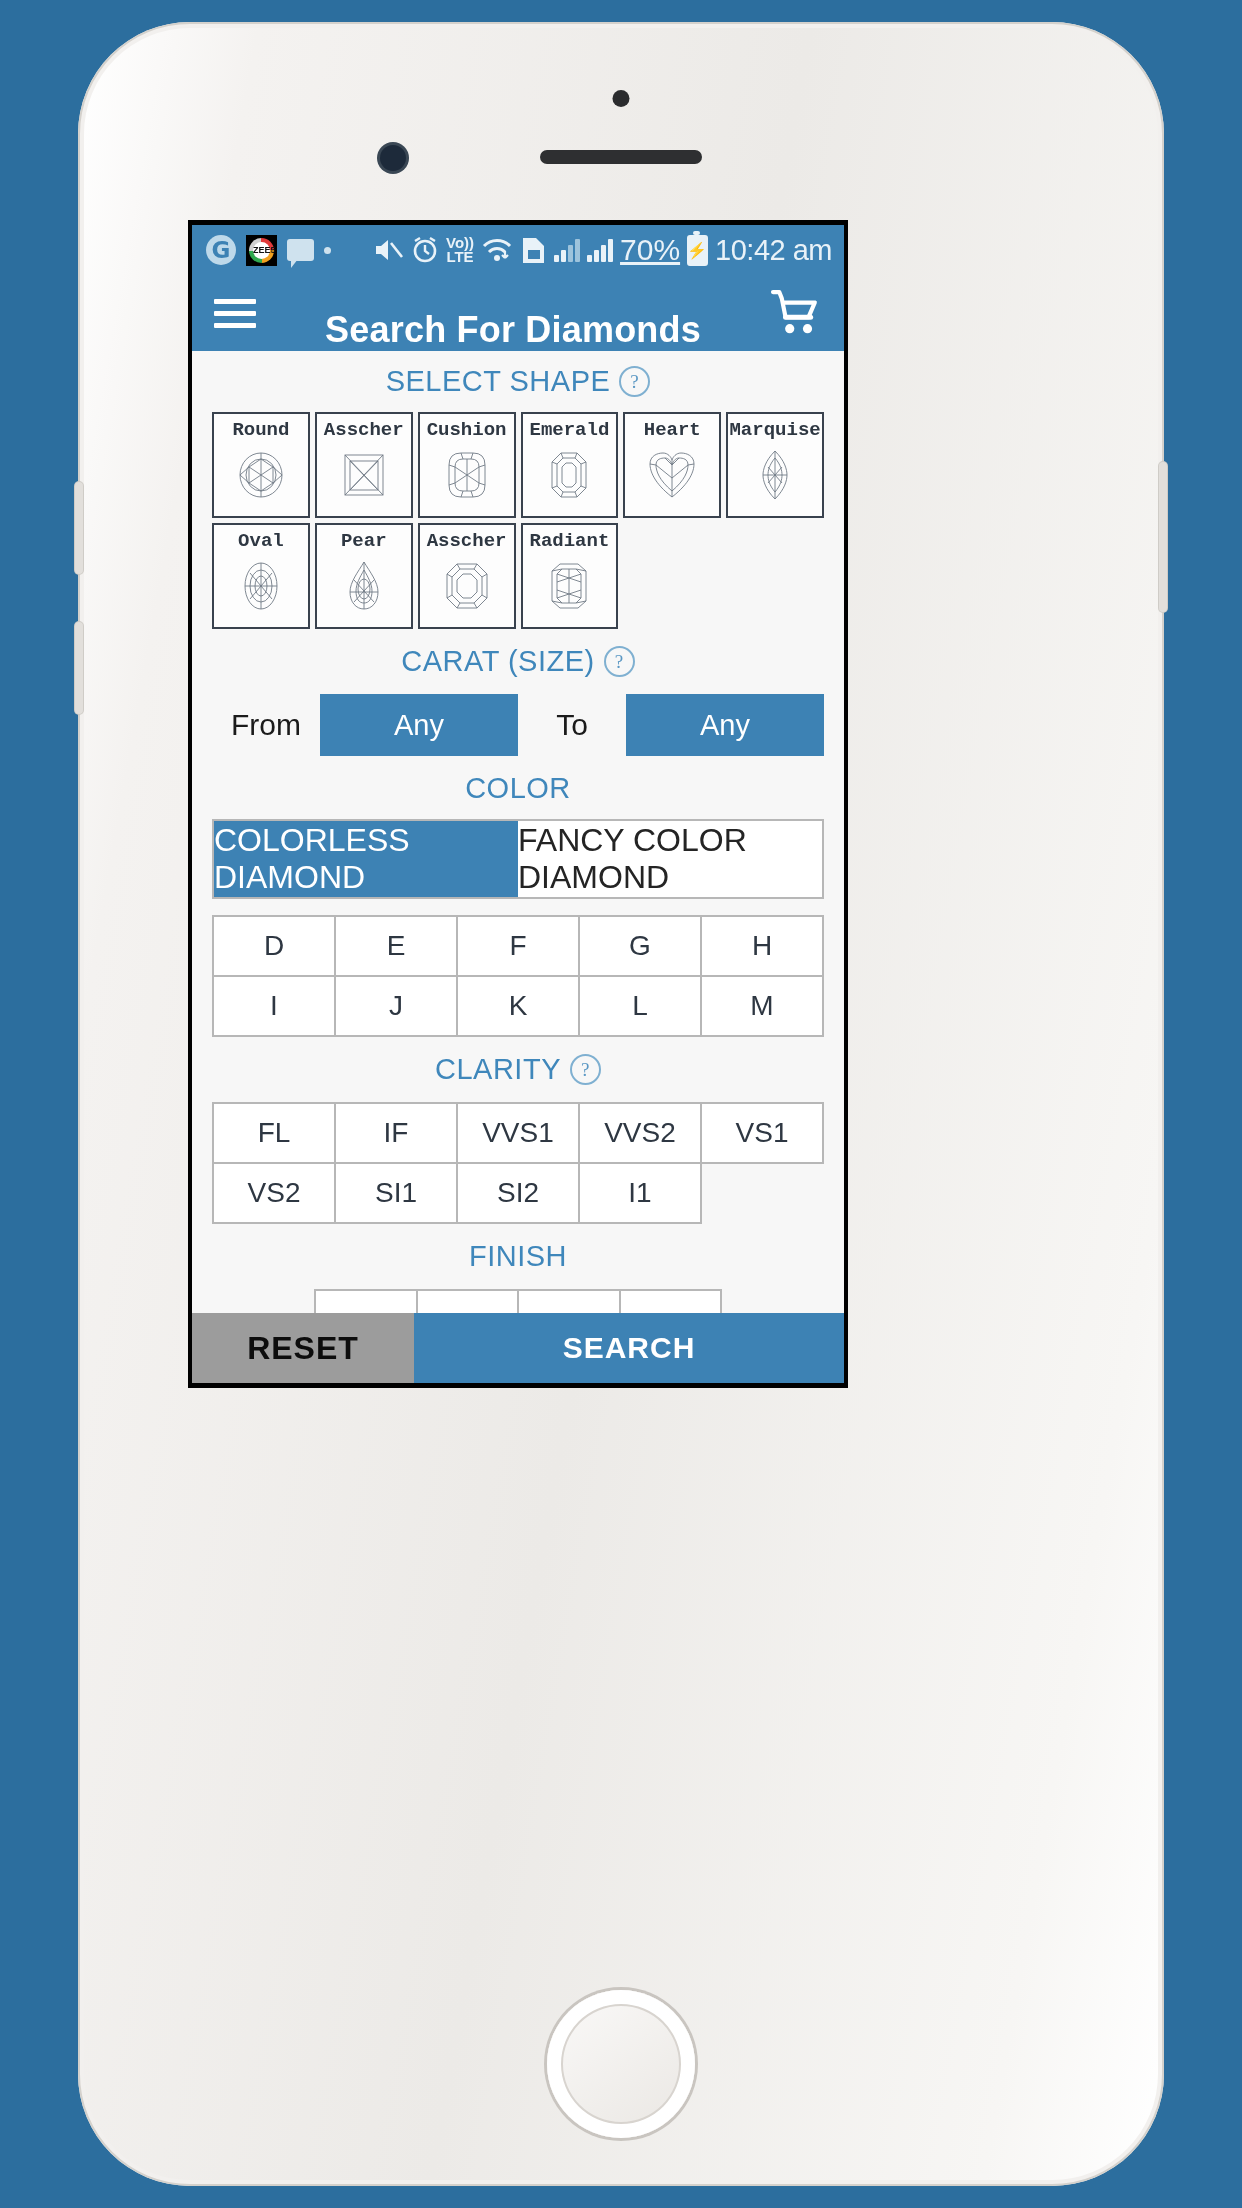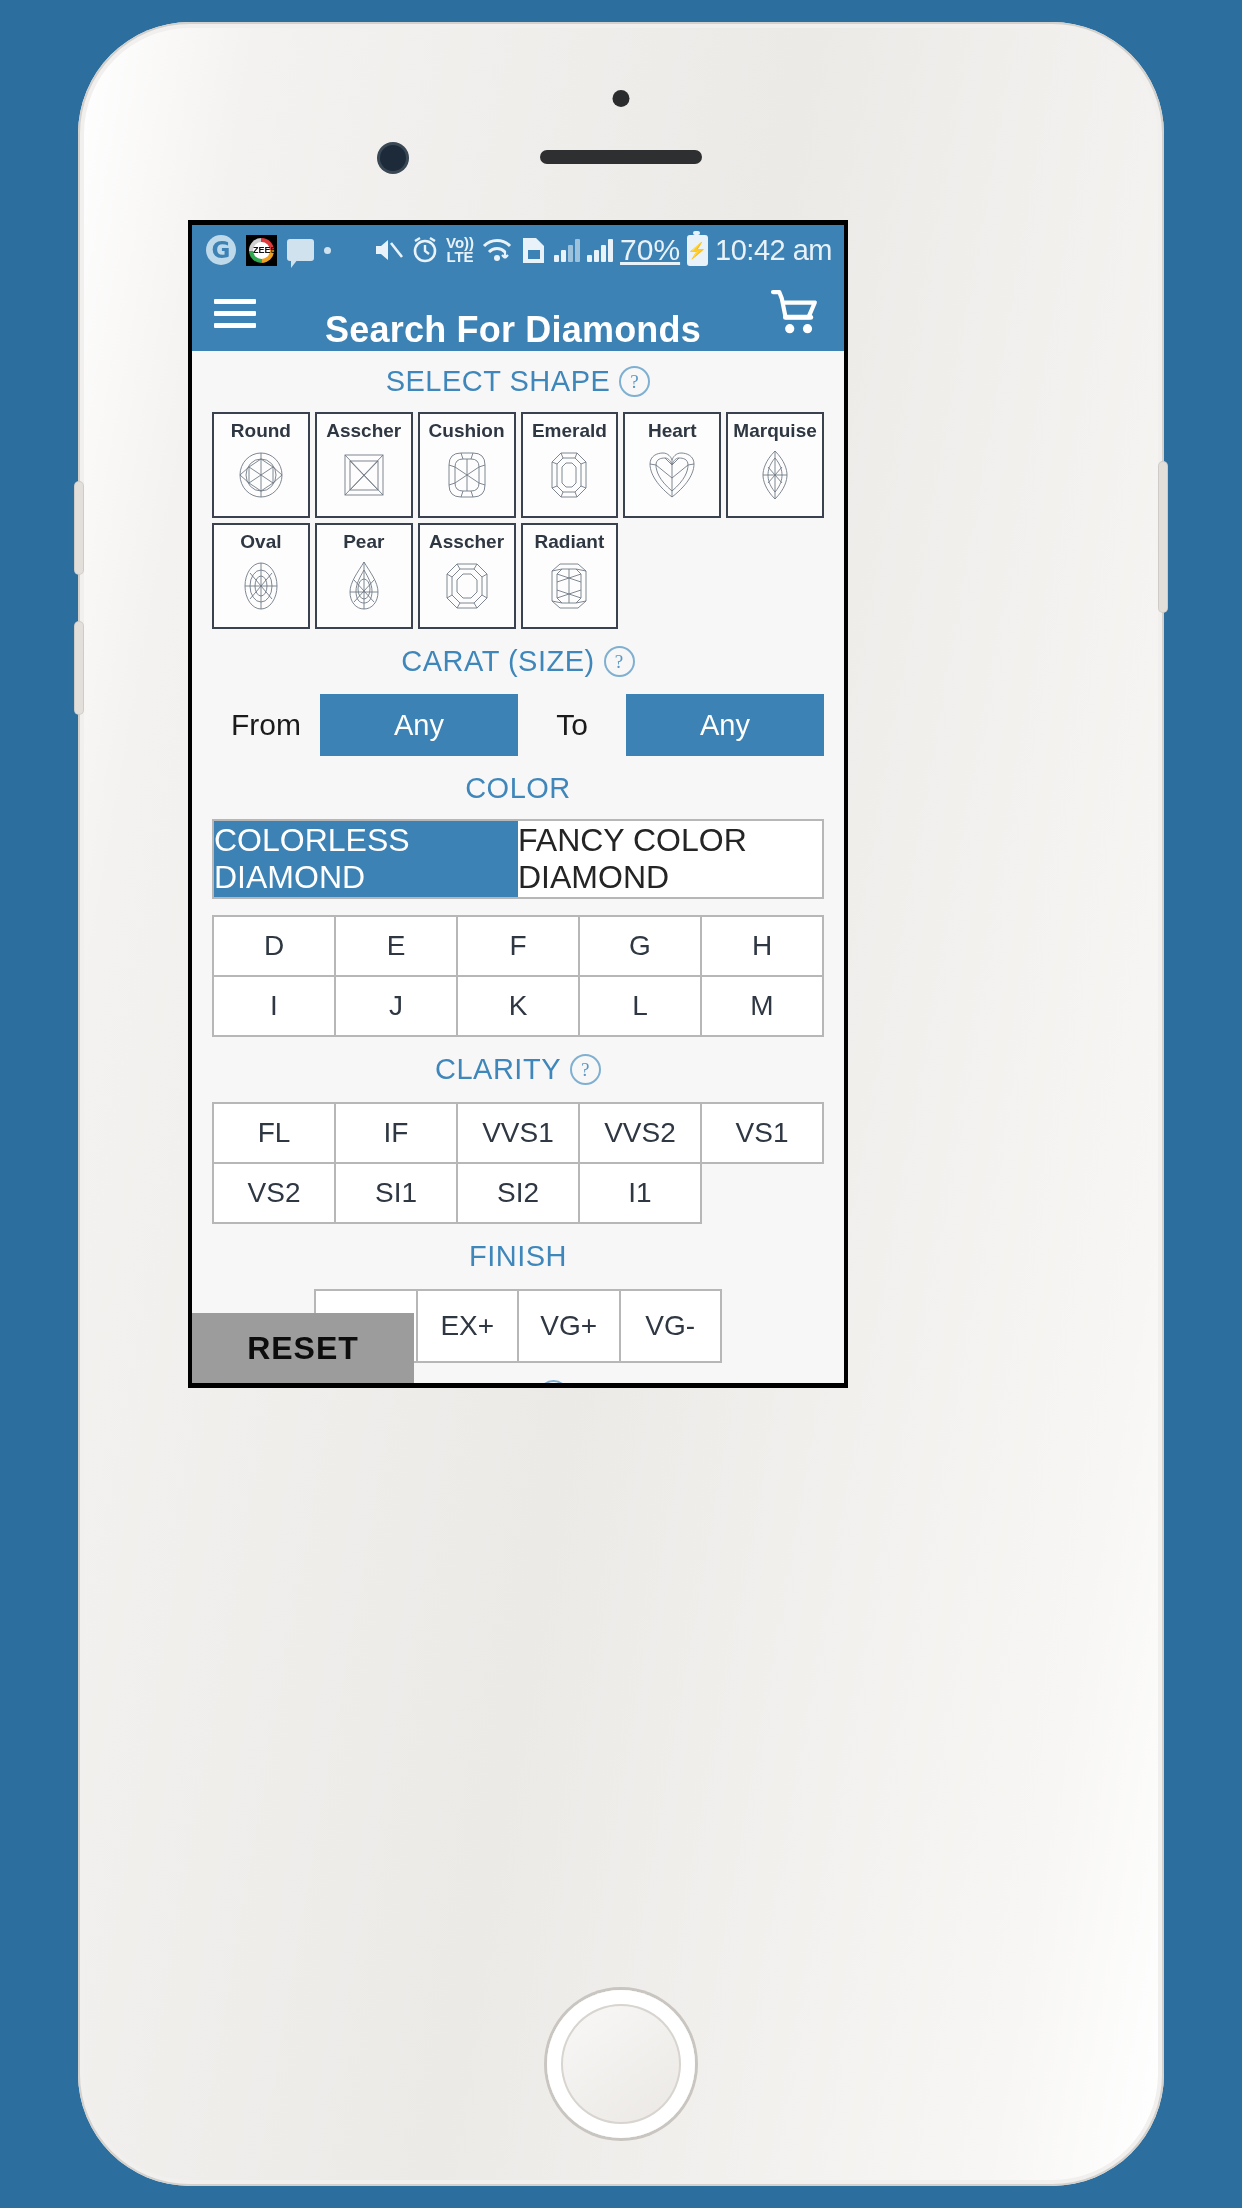--- a/index.html
+++ b/index.html
@@ -234,20 +234,21 @@
   .shape-tile {
     border: 2px solid #39424e;
     background: #fdfdfd;
     height: 106px;
     display: flex;
     flex-direction: column;
     align-items: center;
     justify-content: flex-start;
     padding-top: 7px;
     box-sizing: border-box;
+    font-family: Liberation Mono, monospace;
   }
   .shape-tile .lbl {
     font-size: 19px;
     font-weight: bold;
     color: #2e3742;
     line-height: 1;
   }
   .shape-tile svg { margin-top: 5px; }
 
   
@@ -612,19 +613,20 @@
 
         <div class="section-title spacer-title">
           <span>CUT</span>
           <span class="help-icon">?</span>
         </div>
 
       </div>
 
       <div id="bottom-bar">
         <div id="reset-btn">RESET</div>
+        <div id="search-btn">SEARCH</div>
       </div>
 
     </div>
   </div>
 
   <div id="home-btn"></div>
 </div>
 
 </body></html>

